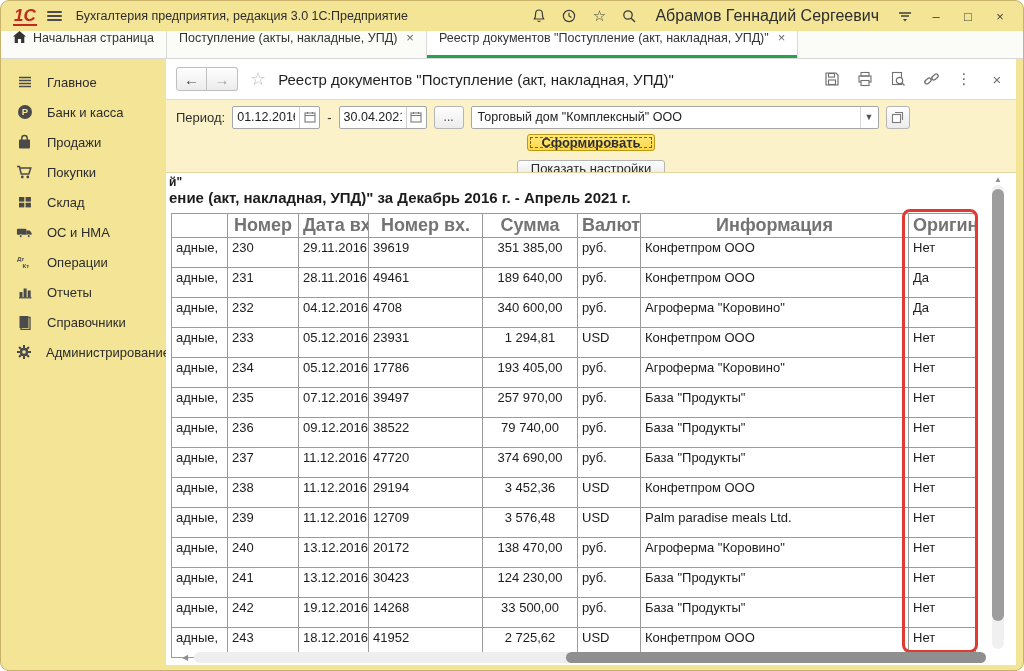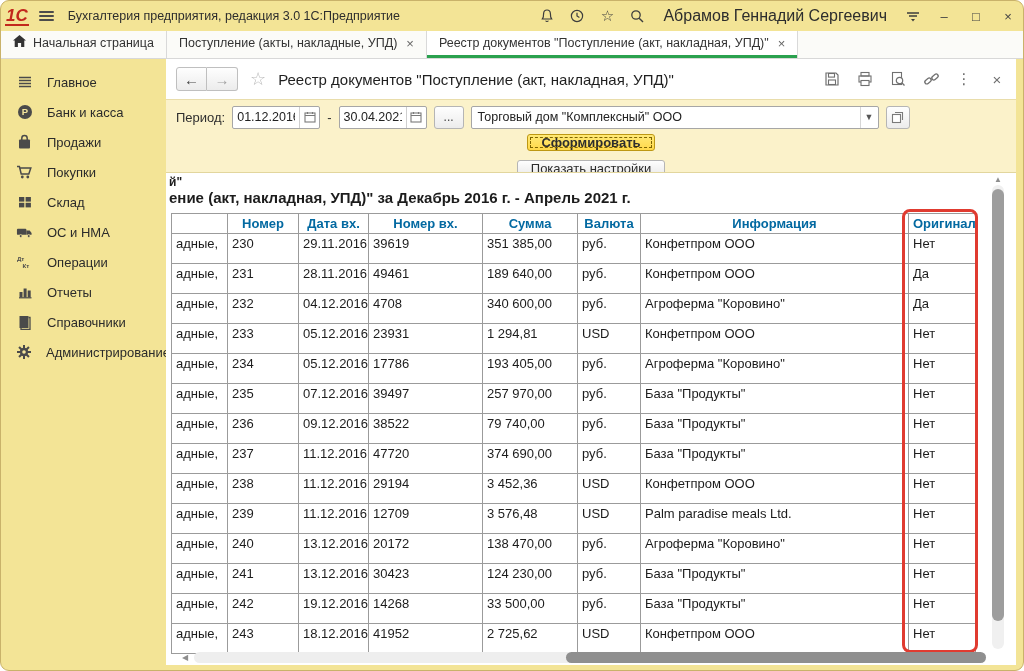--- a/index.html
+++ b/index.html
@@ -1,33 +1,33 @@
 <!DOCTYPE html>
 <html><head>
 <meta charset="utf-8">
 <style>
   html,body{margin:0;padding:0;width:1024px;height:671px;overflow:hidden;background:#ffffff;
     font-family:"Liberation Sans","DejaVu Sans",sans-serif;-webkit-font-smoothing:antialiased;}
   *{box-sizing:border-box;}
   .window{position:absolute;inset:0;background:#f3e496;border:1px solid #c9b26a;border-radius:9px;overflow:hidden;}
 
   
-  .titlebar{height:30px;display:flex;align-items:center;padding:0 4px;gap:10px;}
+  .titlebar{height:30px;display:flex;align-items:center;padding:0 12px;gap:10px;}
   .logo-1c{font-weight:bold;font-style:italic;font-size:17px;color:#c2281d;border-bottom:2px solid #c2281d;line-height:17px;padding:0 1px;}
   .burger{display:inline-block;width:15px;}
   .burger i{display:block;height:2px;background:#4c4c4c;margin:2px 0;border-radius:1px;}
   .app-title{font-size:12.5px;color:#2d2d2d;margin-left:4px;flex:0 1 auto;white-space:nowrap;}
   .tb-spacer{flex:1;}
   .tb-ico{width:20px;height:20px;display:flex;align-items:center;justify-content:center;color:#3d3d3d;font-size:15px;}
   .tb-user{font-size:16px;color:#2d2d2d;margin:0 6px;white-space:nowrap;}
   .winbtn{width:22px;height:20px;display:flex;align-items:center;justify-content:center;color:#444;font-size:13px;}
 
   
   .tabbar{height:28px;background:#fbfbf8;display:flex;align-items:stretch;border-bottom:1px solid #d8d8d8;}
-  .tab{display:flex;align-items:flex-end;gap:7px;padding:8px 12px;font-size:12.5px;color:#333;border-right:1px solid #d9d9d9;white-space:nowrap;background:#fbfbf8;}
+  .tab{display:flex;align-items:flex-start;gap:7px;padding:0 12px;font-size:12.5px;color:#333;border-right:1px solid #d9d9d9;white-space:nowrap;background:#fbfbf8;}
   .tab.active{background:#ffffff;box-shadow:inset 0 -3px 0 #2aa14e;}
   .tab .close-x{color:#666;font-size:13px;line-height:1;margin-left:2px;}
   .home-ico{color:#333;}
 
   
   .main{display:flex;height:606px;padding:0 7px 0 0;}
   .sidebar{width:165px;flex:0 0 165px;padding-top:8px;}
   .side-item{height:30px;display:flex;align-items:center;gap:14px;padding-left:15px;font-size:13px;color:#2b2b2b;cursor:default;}
   .side-item .sico{width:17px;height:17px;display:flex;align-items:center;justify-content:center;}
   .content{flex:1;display:flex;flex-direction:column;background:#ffffff;min-width:0;}
@@ -66,23 +66,23 @@
   .sum-sigma{margin-left:auto;font-size:16px;color:#555;}
   .sum-field{width:80px;height:24px;border:1px solid #c6c6c6;border-radius:2px;background:#fff;font-size:12.5px;text-align:right;padding:0 6px;color:#333;font-family:inherit;}
   .more-btn{display:flex;align-items:flex-start;gap:5px;}
   .caret{font-size:9px;color:#555;}
 
   
   .report{flex:1;background:#fff;position:relative;overflow:hidden;border-top:1px solid #e2d69e;}
   .rline1{position:absolute;top:2px;left:3px;font-size:12px;font-weight:bold;color:#1c1c1c;}
   .rtitle{position:absolute;top:16px;left:3px;font-size:15px;font-weight:bold;color:#1c1c1c;white-space:nowrap;}
   table.rpt{position:absolute;top:40px;left:5px;border-collapse:collapse;table-layout:fixed;width:804px;background:#fff;}
-  .rpt th{border:1px solid #9b9b9b;font-size:13px;font-weight:bold;color:#0369a1;height:20px;padding:1px 4px;text-align:center;white-space:nowrap;overflow:hidden;}
+  .rpt th{border:1px solid #9b9b9b;font-size:18px;font-weight:bold;color:#737373;height:20px;padding:1px 4px;text-align:center;white-space:nowrap;overflow:hidden;}
   .rpt td{border:1px solid #9b9b9b;font-size:13px;color:#1c1c1c;height:30px;padding:2px 4px;vertical-align:top;white-space:nowrap;overflow:hidden;}
-  .rpt td.num{text-align:left;}
+  .rpt td.num{text-align:center;}
   .orig-highlight{position:absolute;left:736px;top:36px;width:76px;height:444px;border:3px solid #e03b30;border-radius:8px;pointer-events:none;}
   .vscroll-up{position:absolute;right:14px;top:2px;font-size:8px;color:#8e8e8e;}
   .vscroll{position:absolute;right:12px;top:12px;bottom:16px;width:12px;background:#f0f0f0;border-radius:6px;}
   .vthumb{position:absolute;right:12px;top:16px;width:12px;height:432px;background:#9d9d9d;border-radius:6px;}
   .hscroll-left{position:absolute;left:16px;bottom:3px;font-size:8px;color:#8e8e8e;}
   .hscroll{position:absolute;left:28px;right:30px;bottom:2px;height:11px;background:#eeeeee;border-radius:6px;}
   .hthumb{position:absolute;left:47%;right:30px;bottom:2px;height:11px;background:#8f8f8f;border-radius:6px;}
 </style>
 </head>
 <body>

